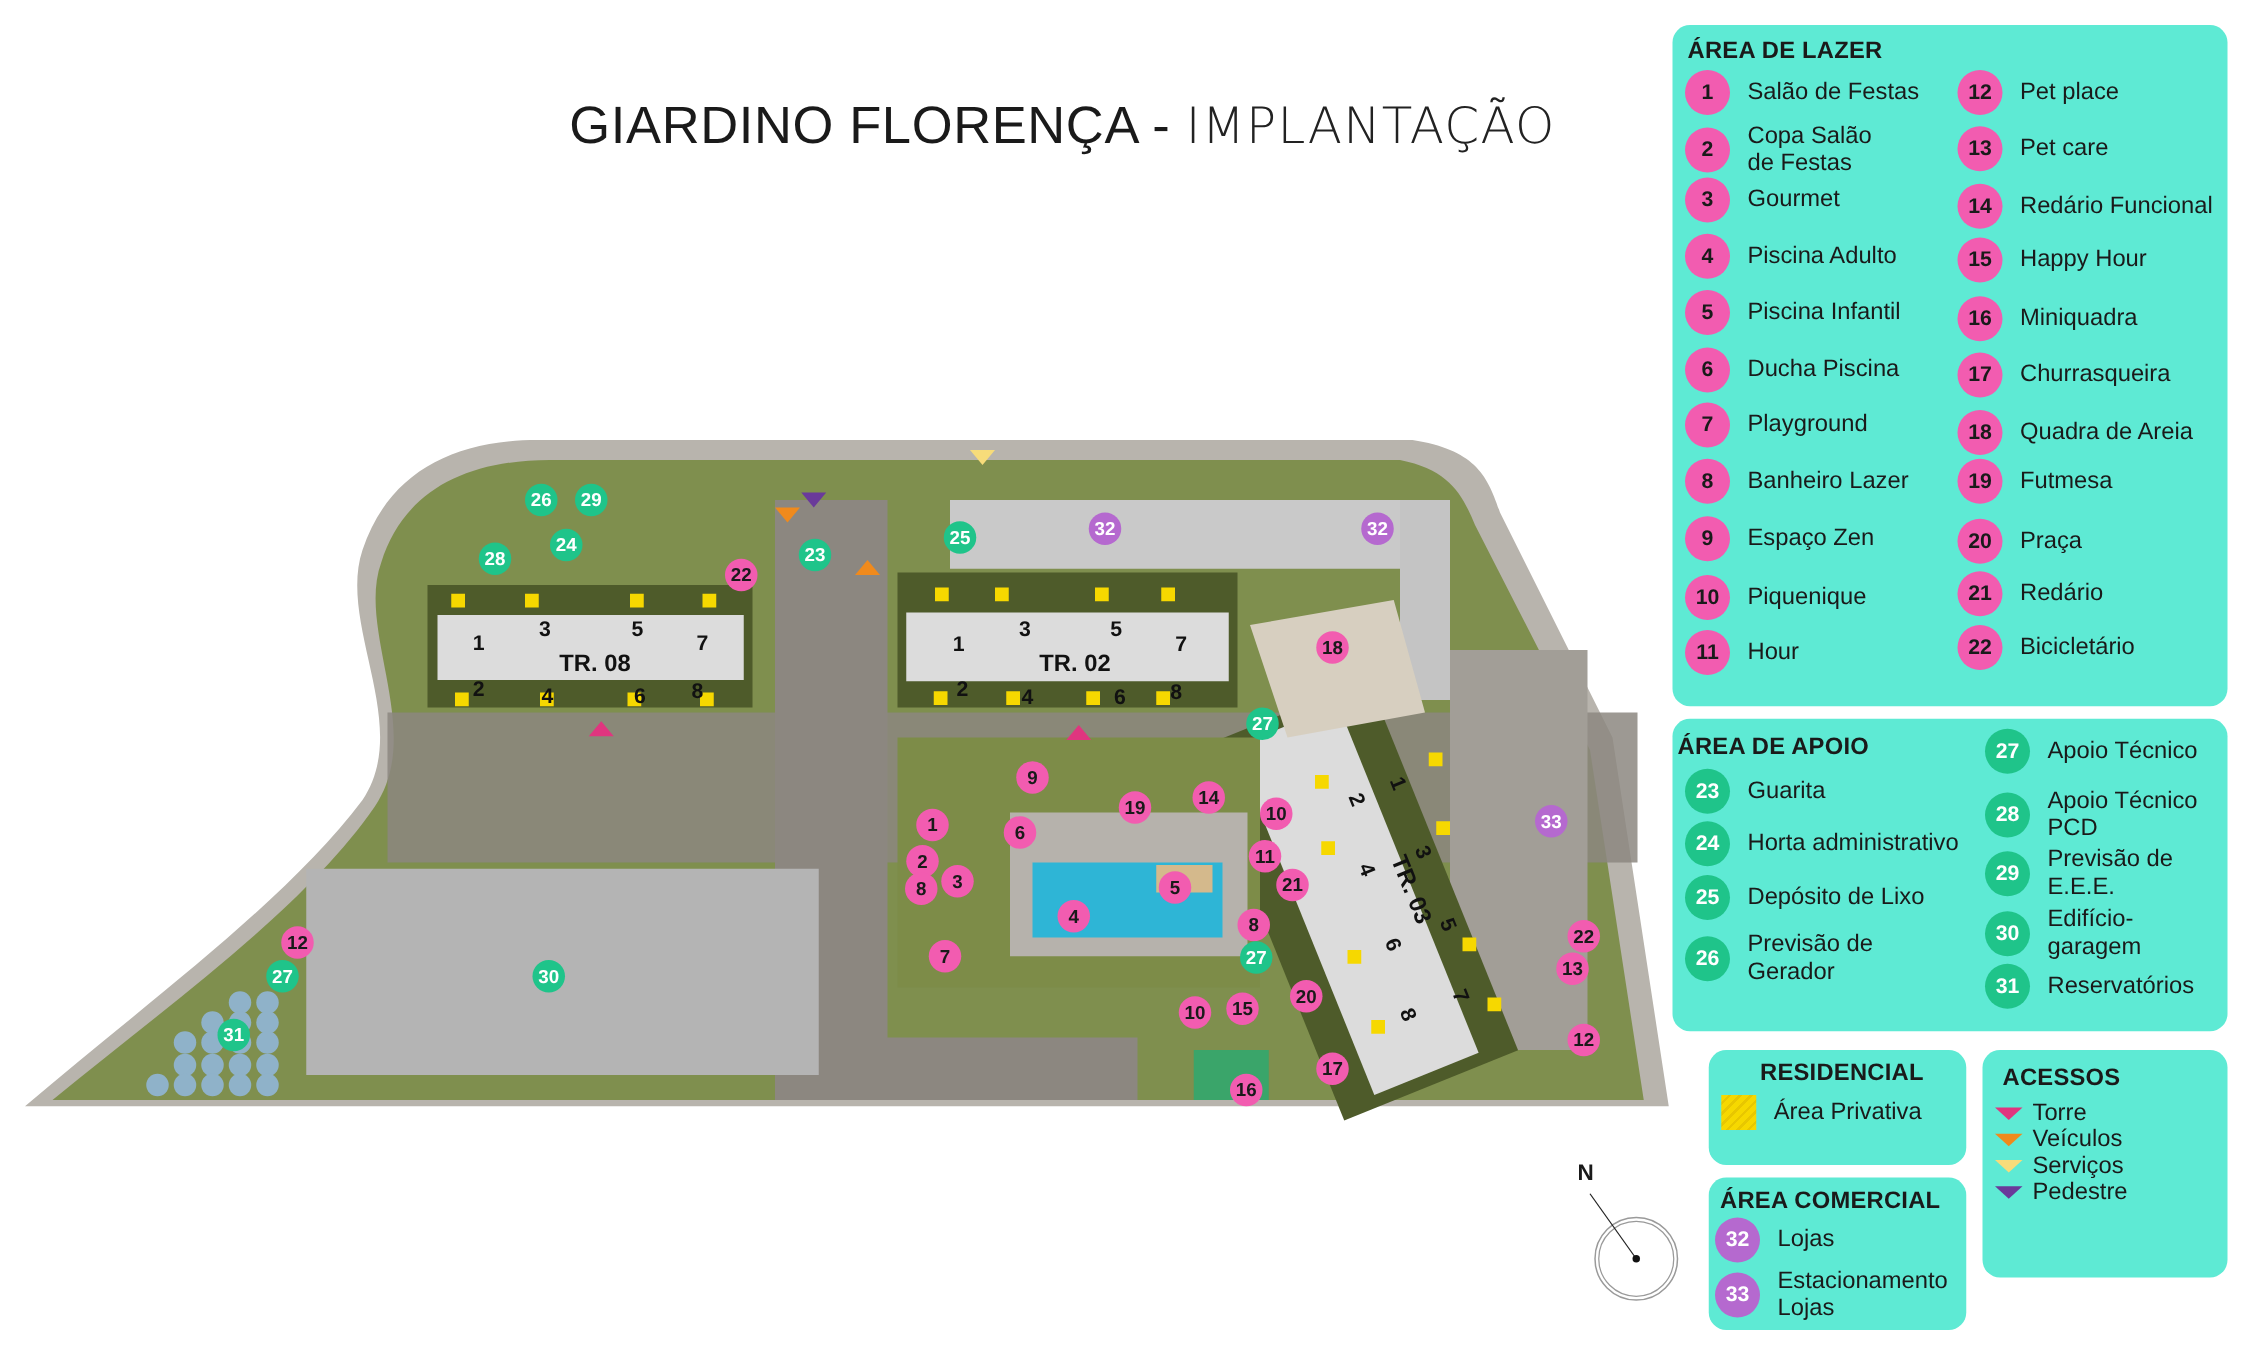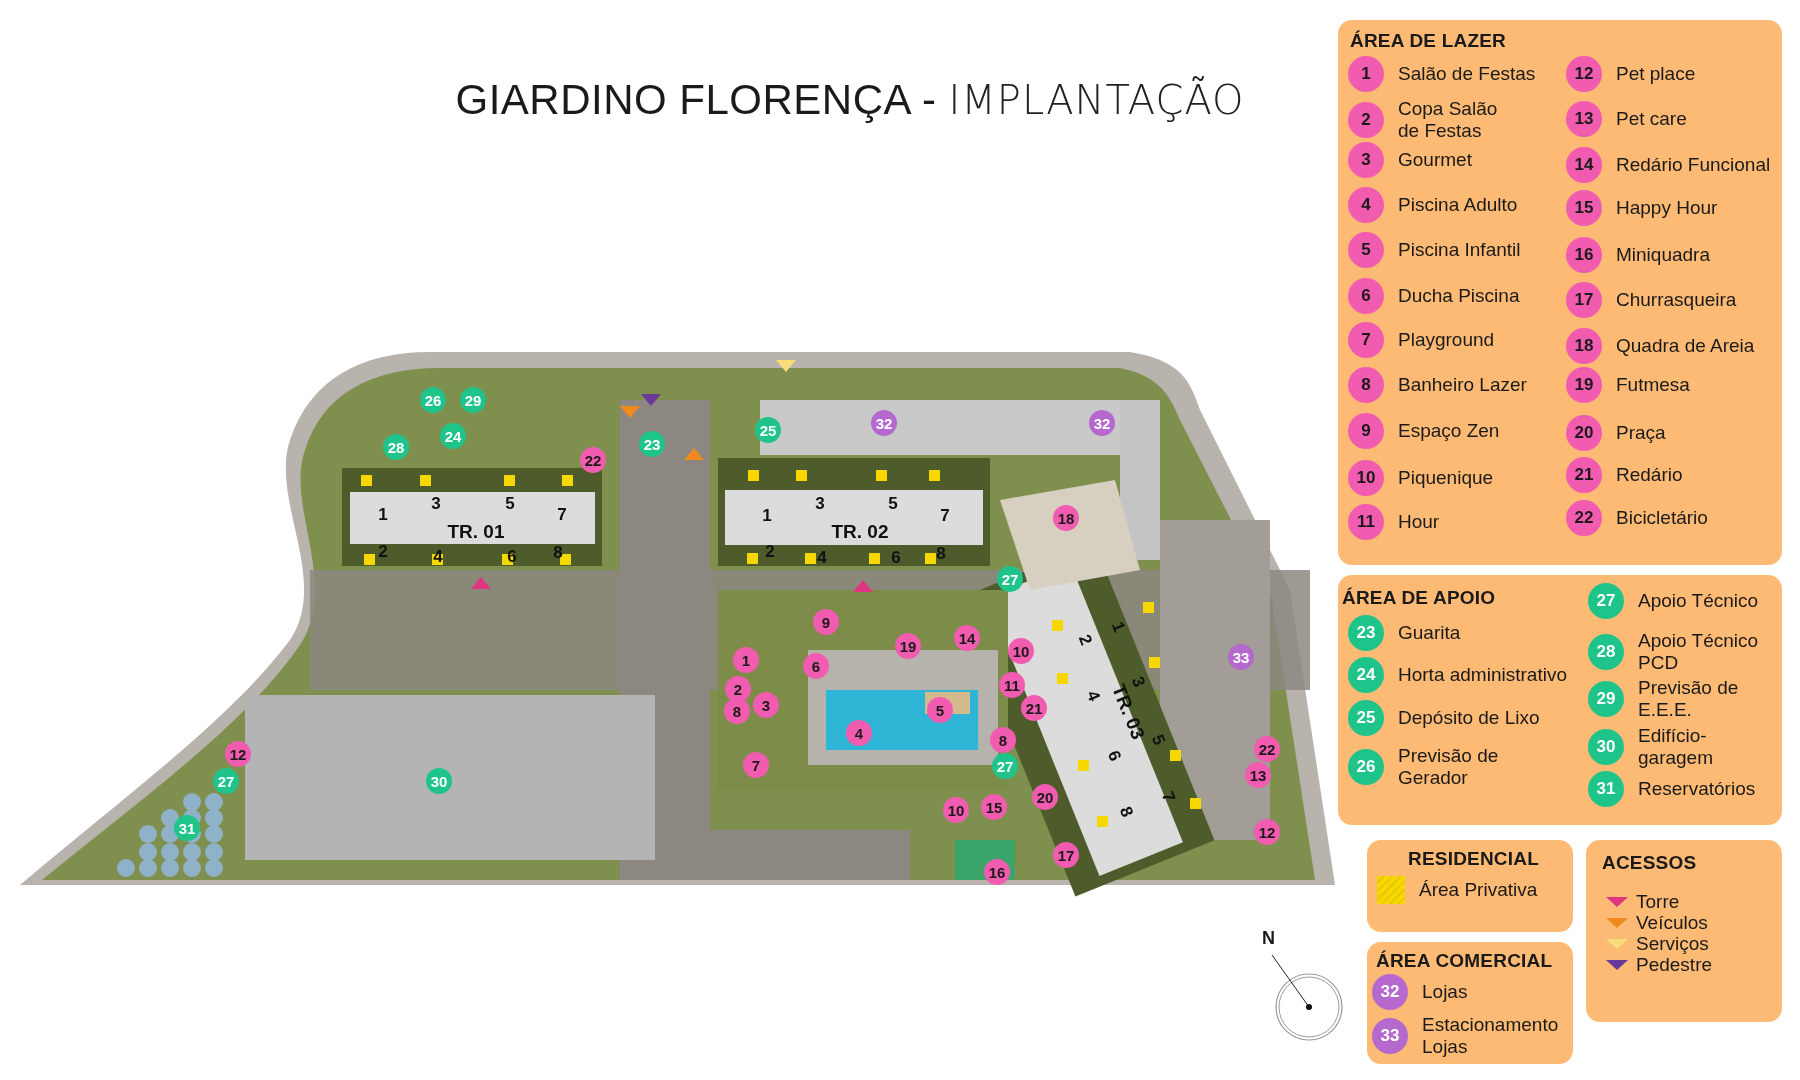--- a/index.html
+++ b/index.html
@@ -17,21 +17,21 @@
   .pin.comercial{background:#b569cf;color:#ffffff;}
   .unit{position:absolute;font-size:17px;font-weight:700;color:#111;transform:translate(-50%,-50%);}
   .tower{position:absolute;font-size:19px;font-weight:700;color:#111;transform:translate(-50%,-50%);white-space:nowrap;}
   .tower.rot{transform:translate(-50%,-50%) rotate(68deg);}
   .unit.rot{transform:translate(-50%,-50%) rotate(68deg);}
   .arrow{position:absolute;width:0;height:0;border-left:10px solid transparent;border-right:10px solid transparent;transform:translate(-50%,-50%);}
   .arrow.down{border-top:12px solid;}
   .arrow.up{border-bottom:12px solid;}
 
   
-  .panel{position:absolute;background:#fdba74;border-radius:14px;}
+  .panel{position:absolute;background:#5eead4;border-radius:14px;}
   .panel h3{margin:0;font-size:19px;font-weight:700;letter-spacing:0.2px;}
   .lg-item{position:absolute;display:flex;align-items:center;}
   .badge{width:36px;height:36px;border-radius:50%;display:flex;align-items:center;justify-content:center;font-size:17px;font-weight:700;flex:0 0 36px;}
   .badge.lazer{background:#f25cb0;color:#1a1a1a;}
   .badge.apoio{background:#1fc48a;color:#fff;}
   .badge.comercial{background:#b569cf;color:#fff;}
   .lg-label{margin-left:14px;font-size:19px;line-height:22px;color:#1a1a1a;white-space:pre-line;}
   .tri{width:0;height:0;border-left:11px solid transparent;border-right:11px solid transparent;border-top:10px solid;}
   .acc-item{display:flex;align-items:center;height:21px;}
   .acc-item .lg-label{margin-left:8px;font-size:19px;}
@@ -126,21 +126,21 @@
         <rect x="1052" y="280" width="11" height="11"></rect>
         <rect x="1149" y="317" width="11" height="11"></rect>
       <rect x="1057" y="333" width="11" height="11"></rect>
         <rect x="1170" y="410" width="11" height="11"></rect>
         <rect x="1078" y="420" width="11" height="11"></rect>
       <rect x="1190" y="458" width="11" height="11"></rect>
         <rect x="1097" y="476" width="11" height="11"></rect>
     </g>
   </svg>
 
-  <div class="tower" style="left:476px;top:192px;">TR. 01</div>
+  <div class="tower" style="left:476px;top:192px;">TR. 08</div>
   <div class="tower" style="left:860px;top:192px;">TR. 02</div>
   <div class="tower rot" style="left:1128px;top:372px;">TR. 03</div>
 
   <div class="arrow up" style="left:481px;top:243px;color:#e0357f;"></div>
   <div class="arrow up" style="left:863px;top:246px;color:#e0357f;"></div>
   <div class="arrow down" style="left:630px;top:72px;color:#f08a1c;"></div>
   <div class="arrow up" style="left:694px;top:114px;color:#f08a1c;"></div>
   <div class="arrow down" style="left:651px;top:60px;color:#6a3a9a;"></div>
   <div class="arrow down" style="left:786px;top:26px;color:#f7dc7a;"></div>
 
@@ -371,21 +371,21 @@
       <div class="lg-item" style="left: 5px; top: 72px;">
         <div class="badge comercial">33</div>
         <span class="lg-label">Estacionamento
 Lojas</span>
       </div>
     </div>
 </div>
 
 <div class="panel" style="left:1586px;top:840px;width:196px;height:182px;">
   <h3 style="position:absolute;left:16px;top:12px;">ACESSOS</h3>
-  <div style="position:absolute;left:20px;top:40px;margin-top:11px;">
+  <div style="position:absolute;left:10px;top:40px;">
     <div class="acc-item">
       <div class="tri" style="color:#e0357f;border-top-color:#e0357f;"></div>
       <span class="lg-label">Torre</span>
     </div>
     <div class="acc-item">
       <div class="tri" style="border-top-color:#f08a1c;"></div>
       <span class="lg-label">Veículos</span>
     </div>
     <div class="acc-item">
       <div class="tri" style="border-top-color:#f7dc7a;"></div>

